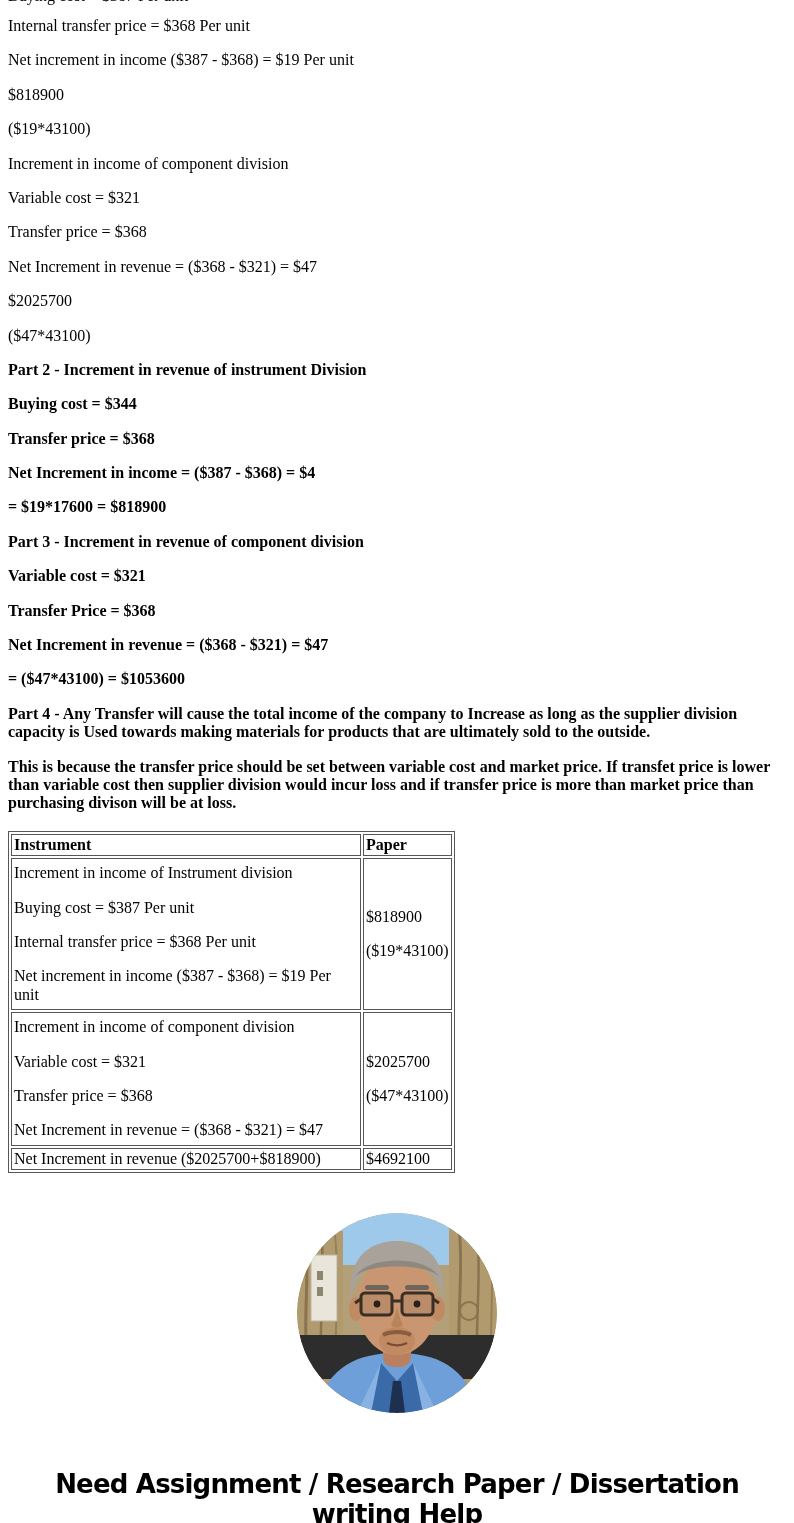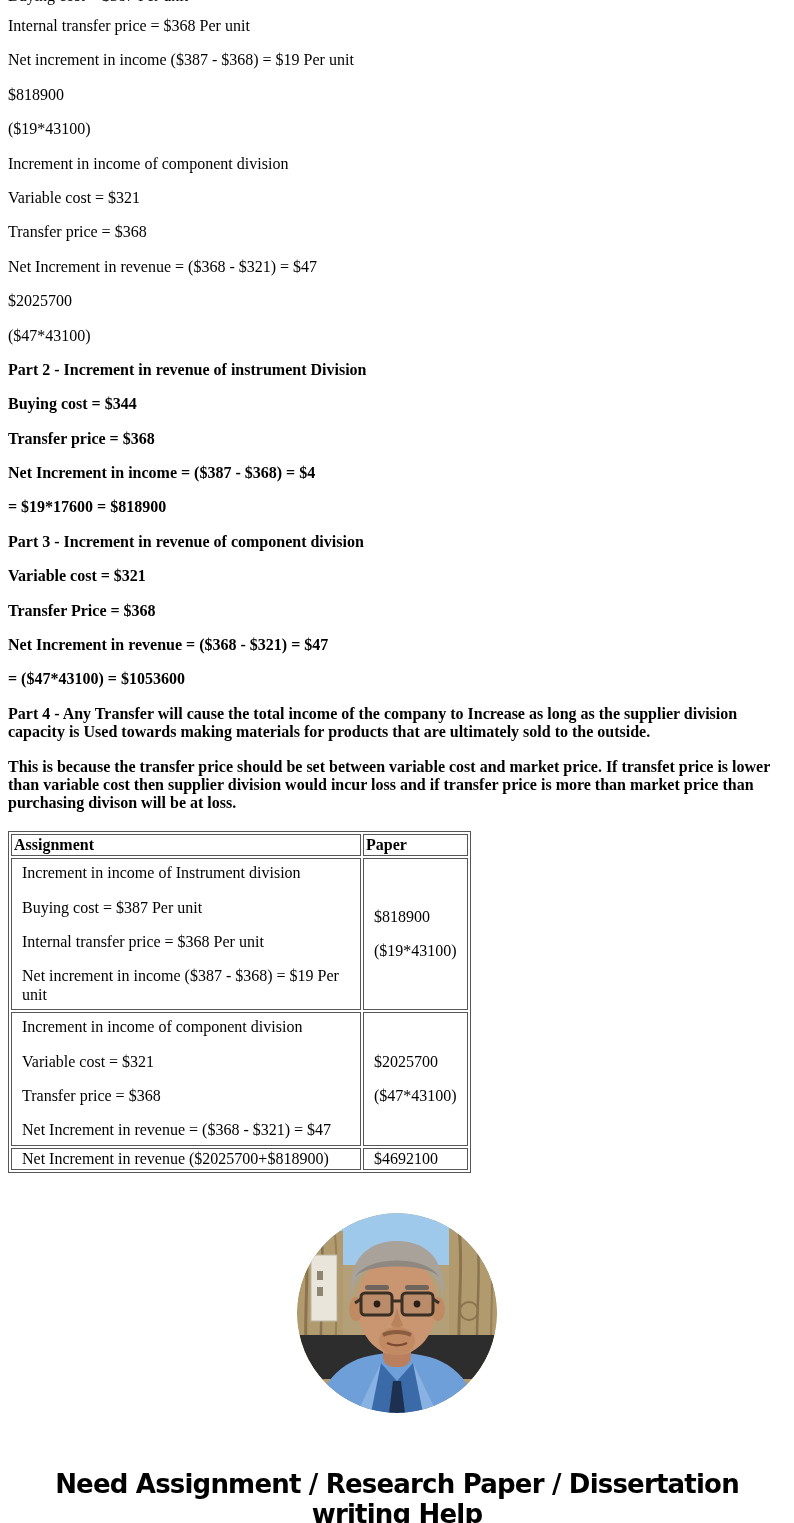--- a/index.html
+++ b/index.html
@@ -29,21 +29,21 @@
 
   
   table.calc-table {
     margin-top: 18px;
     border-collapse: separate;
     border-spacing: 2px;
     border: 1px solid #565656;
   }
   .calc-table th, .calc-table td {
     border: 1px solid #565656;
-    padding: 0 10px;
+    padding: 0 2px;
     vertical-align: middle;
   }
   .calc-table th {
     text-align: left;
     font-weight: bold;
     padding: 1px 2px;
   }
   .calc-table col.c-part { width: 350px; }
   .calc-table col.c-amt  { width: 88px;  }
   .calc-table td p { margin: 16px 0; }
@@ -108,21 +108,21 @@
 <p class="doc-line bold">Part 4 - Any Transfer will cause the total income of the company to Increase as long as the supplier division capacity is Used towards making materials for products that are ultimately sold to the outside.</p>
 <p class="doc-line bold">This is because the transfer price should be set between variable cost and market price. If transfet price is lower than variable cost then supplier division would incur loss and if transfer price is more than market price than purchasing divison will be at loss.</p>
 
 <table class="calc-table">
   <colgroup>
       <col class="c-part">
       <col class="c-amt">
     </colgroup>
   <tbody>
       <tr>
-    <th>Assignment</th>
+    <th>Instrument</th>
     <th>Paper</th>
   </tr>
   <tr>
     <td>
       <p>Increment in income of Instrument division</p>
       <p>Buying cost = $387 Per unit</p>
       <p>Internal transfer price = $368 Per unit</p>
       <p>Net increment in income ($387 - $368) = $19 Per unit</p>
     </td>
     <td>

